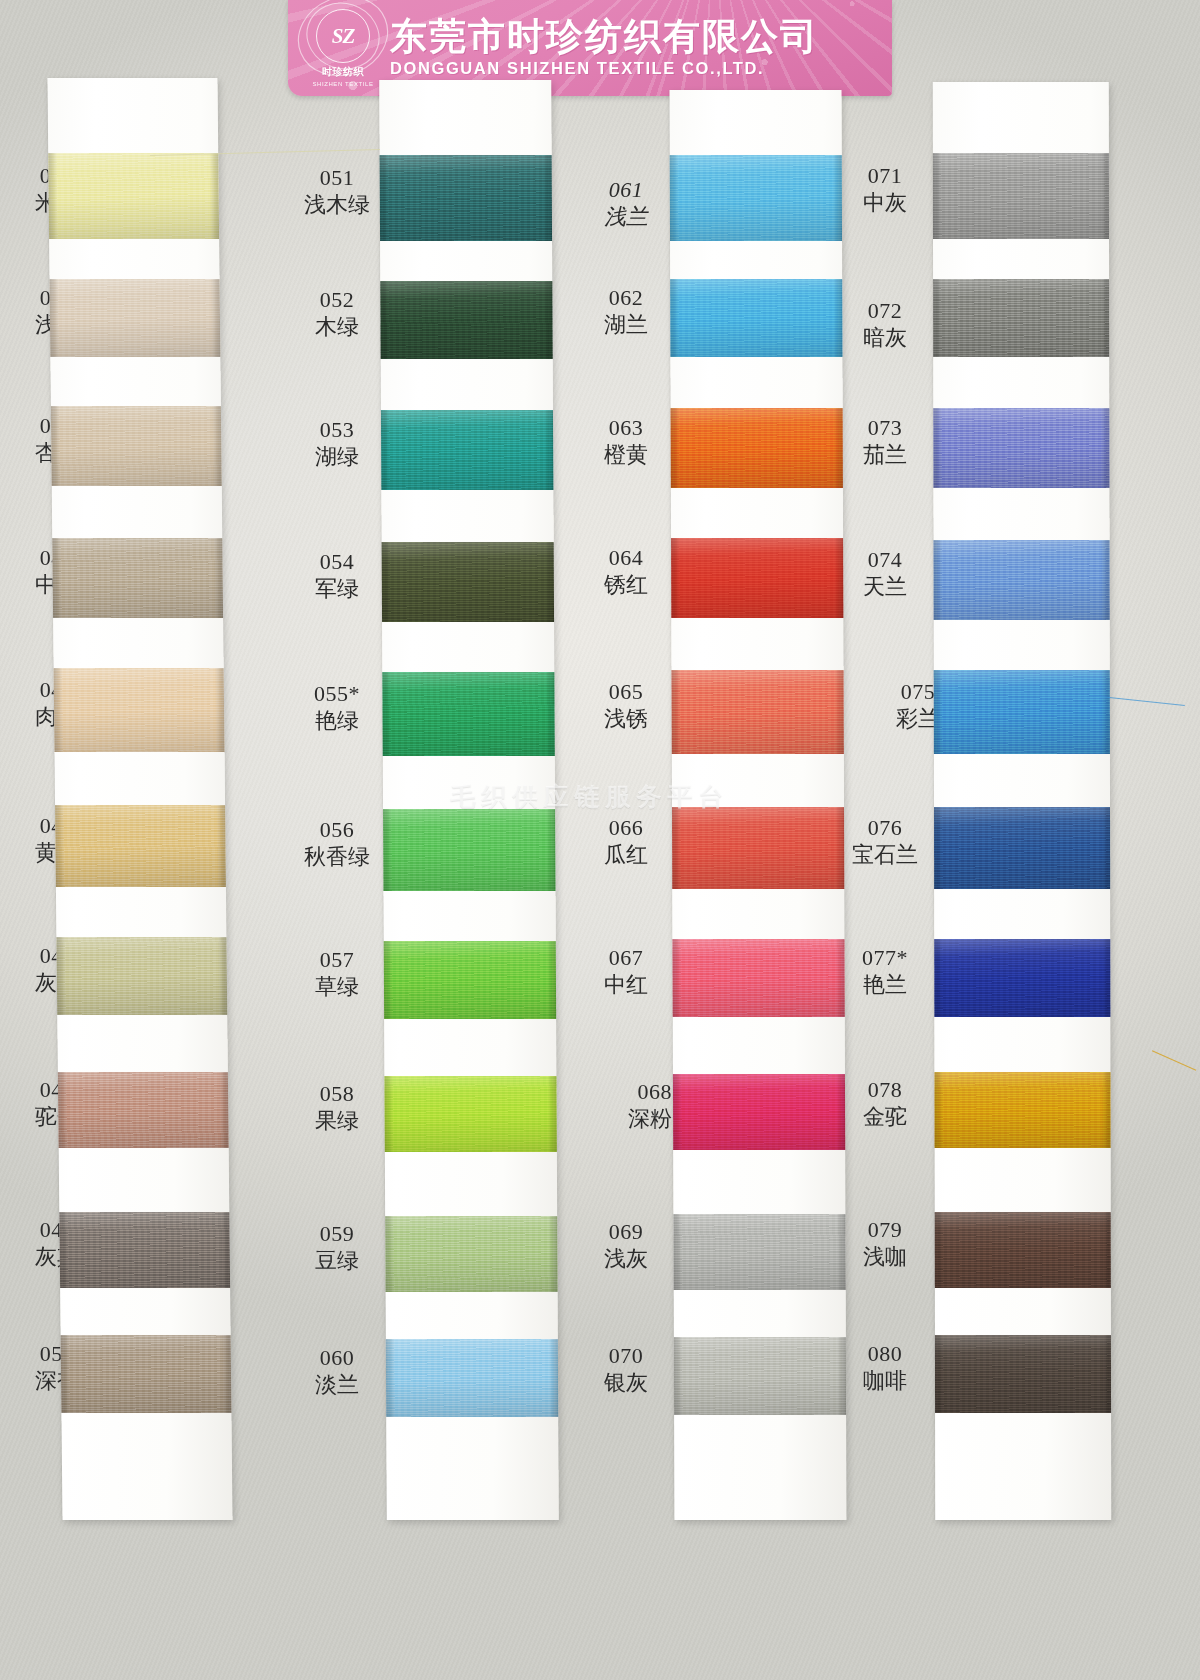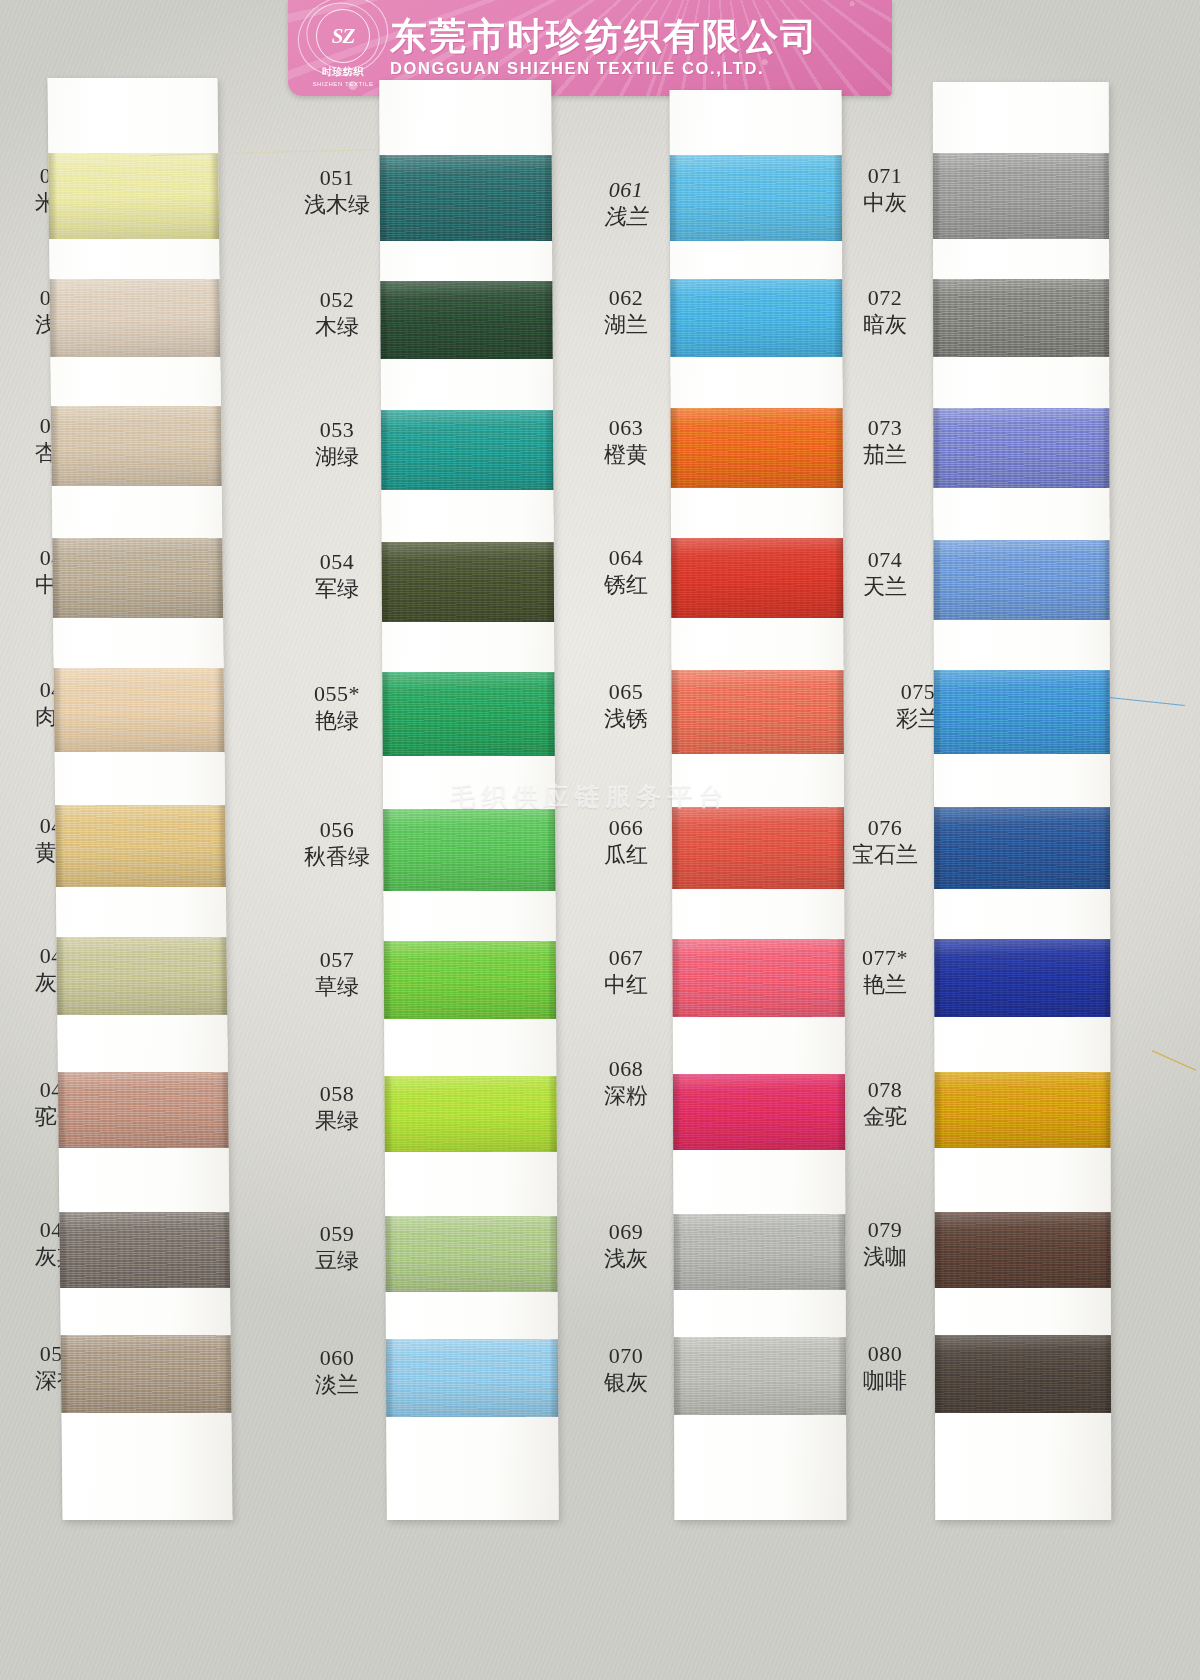--- a/index.html
+++ b/index.html
@@ -416,21 +416,21 @@
       <span class="name">浅锈</span>
     </div>
     <div class="label" style="left: 580px; width: 92px; top: 815px;">
       <span class="code">066</span>
       <span class="name">瓜红</span>
     </div>
     <div class="label" style="left: 580px; width: 92px; top: 945px;">
       <span class="code">067</span>
       <span class="name">中红</span>
     </div>
-    <div class="label" style="left: 580px; width: 92px; top: 1056px;">
+    <div class="label" style="left: 580px; width: 92px; top: 1079px; text-align: right;">
       <span class="code">068</span>
       <span class="name">深粉</span>
     </div>
     <div class="label" style="left: 580px; width: 92px; top: 1219px;">
       <span class="code">069</span>
       <span class="name">浅灰</span>
     </div>
     <div class="label" style="left: 580px; width: 92px; top: 1343px;">
       <span class="code">070</span>
       <span class="name">银灰</span>
@@ -494,21 +494,21 @@
         <span class="tex"></span>
         <span class="shine"></span>
         <span class="edgeL"></span>
         <span class="edgeR"></span>
       </div>
     </div>
     <div class="label" style="left: 839px; width: 92px; top: 163px;">
       <span class="code">071</span>
       <span class="name">中灰</span>
     </div>
-    <div class="label" style="left: 839px; width: 92px; top: 285px; text-align: center;">
+    <div class="label" style="left: 839px; width: 92px; top: 298px; text-align: center;">
       <span class="code">072</span>
       <span class="name">暗灰</span>
     </div>
     <div class="label" style="left: 839px; width: 92px; top: 415px;">
       <span class="code">073</span>
       <span class="name">茄兰</span>
     </div>
     <div class="label" style="left: 839px; width: 92px; top: 547px;">
       <span class="code">074</span>
       <span class="name">天兰</span>

